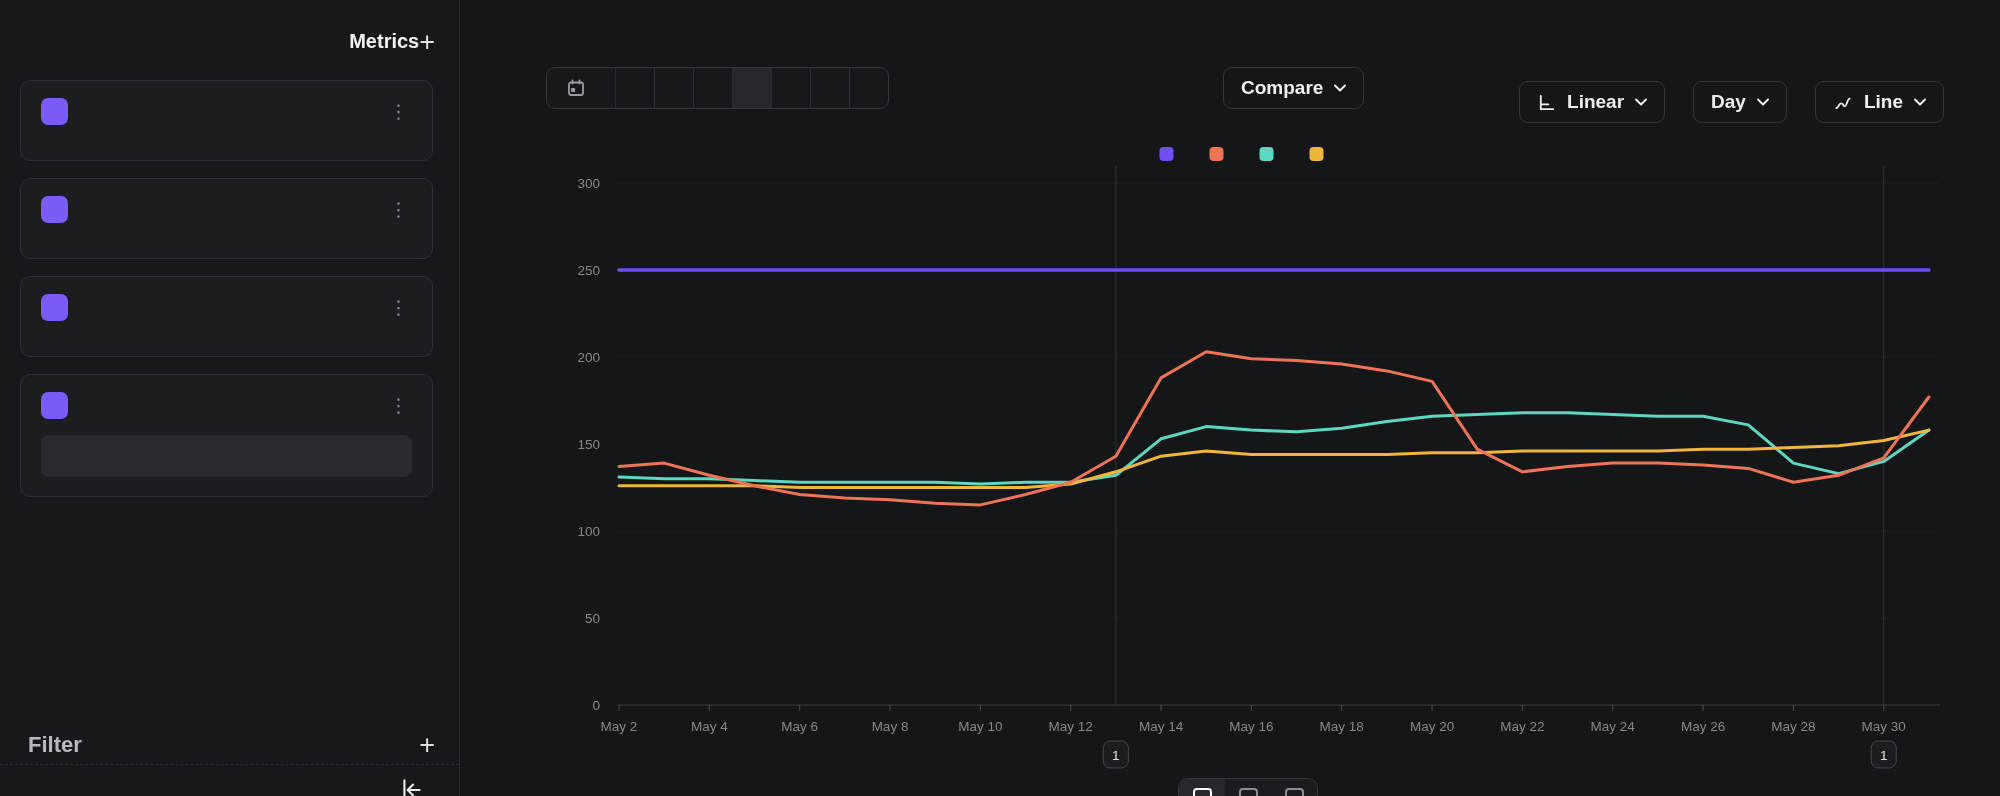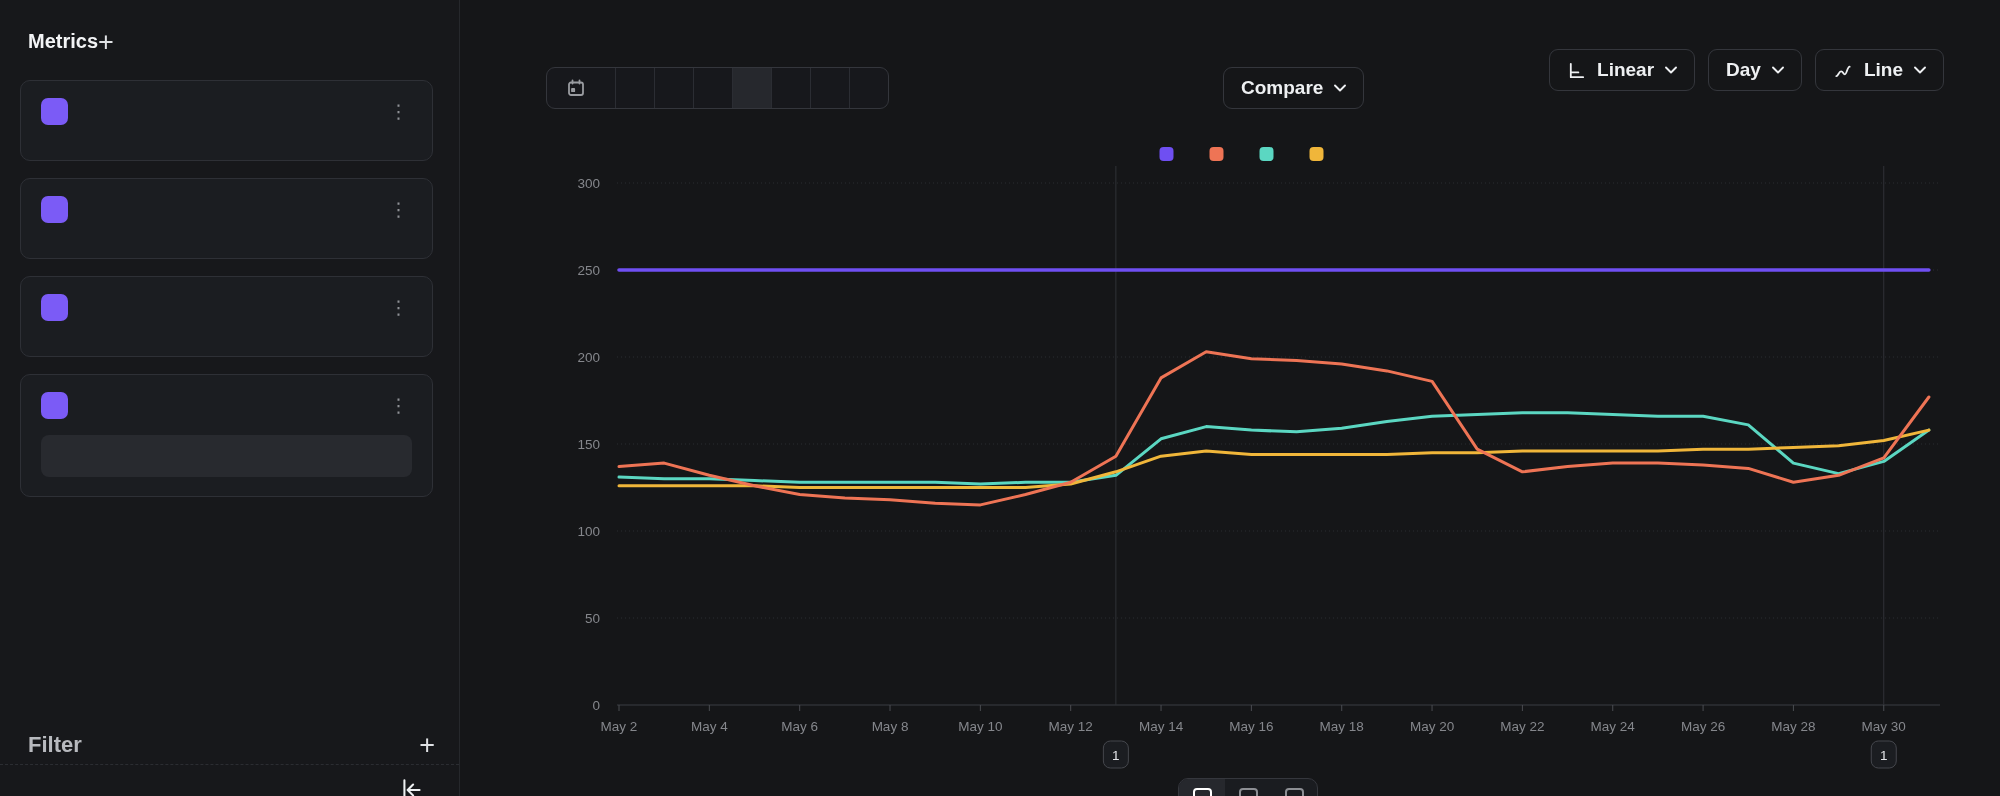--- a/index.html
+++ b/index.html
@@ -6,21 +6,21 @@
   html,body { width:2000px; height:796px; }
   body {
     position:relative; overflow:hidden;
     background:#151618; color:#e8e9eb;
     font-family:"Liberation Sans", sans-serif;
   }
   
   .sidebar { position:absolute; left:0; top:0; width:460px; height:796px;
     background:#17181b; border-right:1px solid #26282c; }
   .sidebar-header { position:absolute; left:28px; right:24px; top:30px;
-    display:flex; justify-content:flex-start; align-items:center; }
+    display:flex; justify-content:flex-end; align-items:center; }
   .sidebar-title { font-size:20px; font-weight:700; color:#f3f4f6; }
   .plus-btn { font-size:27px; font-weight:400; color:#dfe1e4; line-height:20px; cursor:pointer; }
   .cards { position:absolute; left:20px; right:26px; top:80px; display:flex; flex-direction:column; gap:17px; }
   .metric-card { background:#1b1d21; border:1px solid #2e3036; border-radius:10px; padding:17px 20px 19px 20px; }
   .card-head { display:flex; align-items:center; gap:16px; }
   .badge { width:27px; height:27px; border-radius:7px; background:#7b5bf6; color:#221a4d;
     font-size:14px; font-weight:700; display:flex; align-items:center; justify-content:center; flex:none; }
   .card-title { font-size:16.5px; font-weight:700; color:#eef0f2; flex:1; }
   .kebab { color:#8f9196; font-size:19px; line-height:14px; cursor:pointer; padding:2px 4px; }
   .card-row2 { margin:15px 0 0 43px; font-size:14.5px; color:#c7c9cd; }
@@ -36,21 +36,21 @@
   .seg-group { position:absolute; left:546px; top:67px; height:42px; display:flex;
     border:1px solid #34363c; border-radius:9px; background:#17181c; overflow:hidden; align-items:stretch; }
   .seg { display:flex; align-items:center; justify-content:center; gap:10px; padding:0 19px;
     border-right:1px solid #2b2d33; color:#8e9095; font-size:15.5px; cursor:pointer; white-space:nowrap; }
   .seg:last-child { border-right:none; }
   .seg.active { background:#26282d; color:#ffffff; font-weight:700; }
   .btn { height:42px; border:1px solid #34363c; border-radius:9px; background:transparent;
     display:flex; align-items:center; gap:11px; padding:0 17px; color:#eef0f2;
     font-weight:700; font-size:19px; cursor:pointer; white-space:nowrap; }
   .compare-btn { position:absolute; left:1223px; top:67px; }
-  .right-controls { position:absolute; right:56px; top:49px; display:flex; gap:13px; }
+  .right-controls { position:absolute; right:56px; top:81px; display:flex; gap:28px; }
   .icon-stroke { stroke:#9a9ca1; fill:none; stroke-width:1.8; stroke-linecap:round; stroke-linejoin:round; }
   .icon-white  { stroke:#eef0f2; fill:none; stroke-width:1.9; stroke-linecap:round; stroke-linejoin:round; }
   
   .legend { position:absolute; left:1246px; top:147px; transform:translateX(-50%);
     display:flex; gap:27px; align-items:center; }
   .legend-item { display:flex; align-items:center; gap:9px; font-size:14px; color:#d4d6da; white-space:nowrap; cursor:pointer; }
   .swatch { width:14px; height:14px; border-radius:4px; flex:none; }
   
   .chart-svg { position:absolute; left:0; top:0; pointer-events:none; }
   

